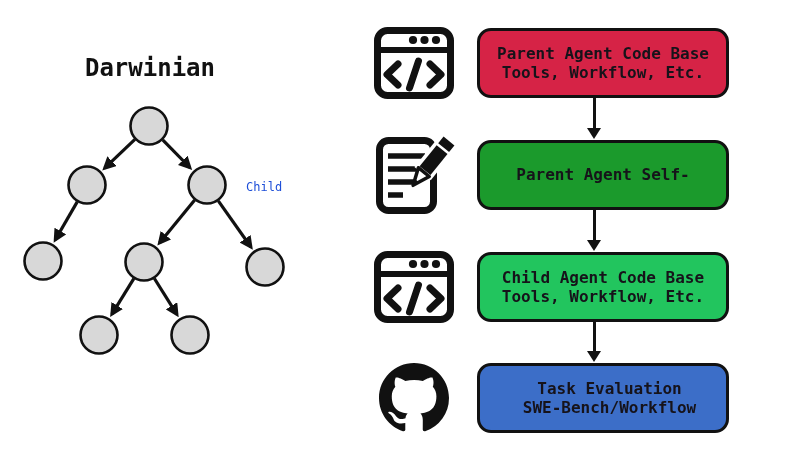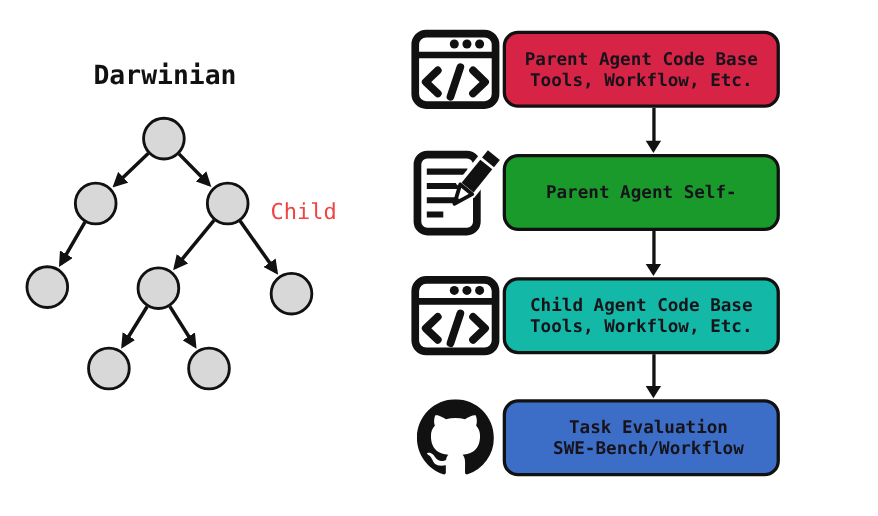--- a/index.html
+++ b/index.html
@@ -15,35 +15,35 @@
   .archive-title {
     position: absolute; left: 20px; top: 24px; width: 260px;
     text-align: center; font-size: 24px; line-height: 31px;
     font-weight: 600; color: #111111; white-space: nowrap; margin-top: 29px;
   }
   .tree-svg { position: absolute; left: 0; top: 95px; }
   .tree-svg line { stroke-width: 3.2px; }
   .tree-svg circle { stroke-width: 2.6px; }
   .child-label {
     position: absolute; left: 246px; top: 180px;
-    font-size: 20px; font-weight: 500; color: #ef4444;
+    font-size: 12px; font-weight: 500; color: #1d4ed8;
   }
 
   
   .flow-row {
     position: absolute; left: 373px; height: 70px;
     display: flex; align-items: center;
   }
   .flow-icon {
     width: 82px; height: 80px; flex: 0 0 82px;
     display: flex; align-items: center; justify-content: center;
   }
   .flow-box {
     box-sizing: border-box;
-    margin-left: 2px;
+    margin-left: 22px;
     width: 252px; height: 70px;
     border: 3px solid #111111; border-radius: 14px;
     display: flex; flex-direction: column;
     align-items: center; justify-content: center;
     font-size: 16px; line-height: 19.5px; font-weight: 600;
     color: #16131a; white-space: nowrap; text-align: center;
   }
   .flow-arrow {
     position: absolute; left: 592.5px; width: 3px; background: #111111;
   }
@@ -142,21 +142,21 @@
         <rect x="4.5" y="4.5" width="73" height="65" rx="10" fill="#ffffff" stroke="#111111" stroke-width="7"></rect>
         <line x1="4" y1="24" x2="78" y2="24" stroke="#111111" stroke-width="6"></line>
         <circle cx="40" cy="14" r="4.1" fill="#111111"></circle>
         <circle cx="51.5" cy="14" r="4.1" fill="#111111"></circle>
         <circle cx="63" cy="14" r="4.1" fill="#111111"></circle>
         <polyline points="25,38 14,48.5 25,59" fill="none" stroke="#111111" stroke-width="7" stroke-linecap="round" stroke-linejoin="round"></polyline>
         <line x1="45.5" y1="35" x2="36.5" y2="62" stroke="#111111" stroke-width="7" stroke-linecap="round"></line>
         <polyline points="57,38 68,48.5 57,59" fill="none" stroke="#111111" stroke-width="7" stroke-linecap="round" stroke-linejoin="round"></polyline>
       </svg>
     </span>
-    <div class="flow-box" style="background-color: #14b8a6;">
+    <div class="flow-box" style="background-color: #22c55e;">
       <div>Child Agent Code Base</div>
       <div>Tools, Workflow, Etc.</div>
     </div>
   </div>
   <div class="flow-arrow" style="top:322px;height:30px"></div>
 
   <div class="flow-row" style="top:363px">
     <span class="flow-icon">
       <svg width="70" height="70" viewBox="0 0 16 16">
         <path fill="#111111" fill-rule="evenodd" d="M8 0C3.58 0 0 3.58 0 8c0 3.54 2.29 6.53 5.47 7.59.4.07.55-.17.55-.38 0-.19-.01-.82-.01-1.49-2.01.37-2.53-.49-2.69-.94-.09-.23-.48-.94-.82-1.13-.28-.15-.68-.52-.01-.53.63-.01 1.08.58 1.23.82.72 1.21 1.87.87 2.33.66.07-.52.28-.87.51-1.07-1.78-.2-3.64-.89-3.64-3.95 0-.87.31-1.59.82-2.15-.08-.2-.36-1.02.08-2.12 0 0 .67-.21 2.2.82.64-.18 1.32-.27 2-.27s1.36.09 2 .27c1.53-1.04 2.2-.82 2.2-.82.44 1.1.16 1.92.08 2.12.51.56.82 1.27.82 2.15 0 3.07-1.87 3.75-3.65 3.95.29.25.54.73.54 1.48 0 1.07-.01 1.93-.01 2.2 0 .21.15.46.55.38A8.01 8.01 0 0 0 16 8c0-4.42-3.58-8-8-8z"></path>

